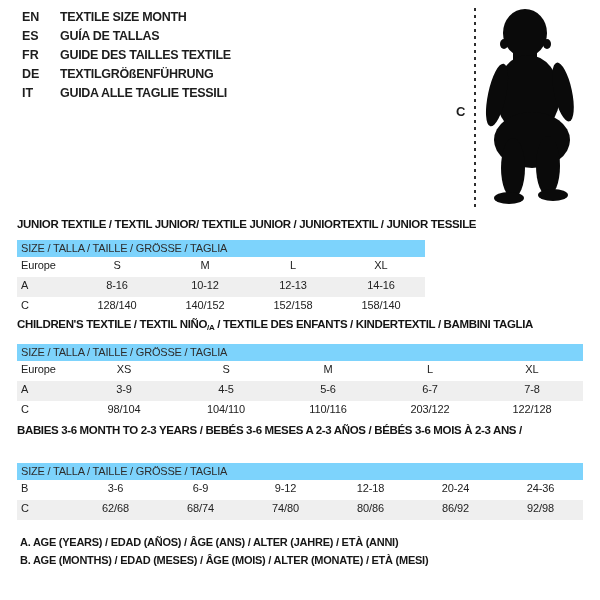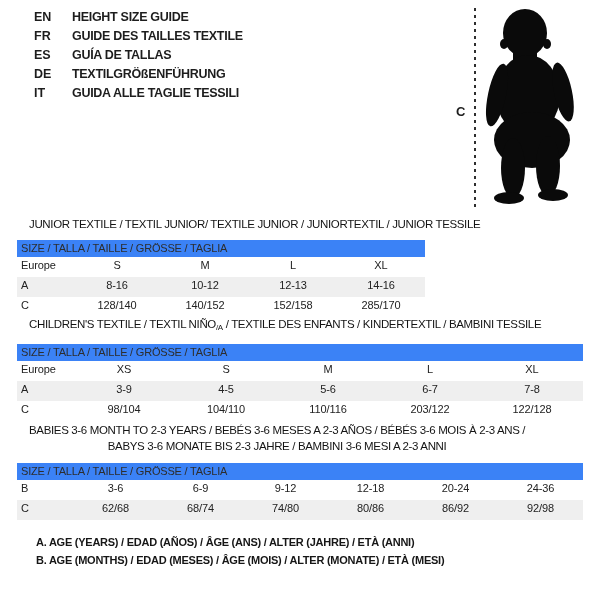--- a/index.html
+++ b/index.html
@@ -7,82 +7,82 @@
   body {
     position:relative;
     background:#ffffff;
     font-family:"Liberation Sans", sans-serif;
     color:#1d1d1d;
     overflow:hidden;
   }
 
   
   .langs { position:absolute; left:22px; top:8px; font-weight:bold; font-size:12.5px; line-height:19px; }
-  .lang-row { display:flex;margin-left:12px; }
+  .lang-row { display:flex; }
   .lang-code { width:38px; }
   .lang-title { letter-spacing:-0.3px; white-space:nowrap; }
 
   
   .figure { position:absolute; left:452px; top:8px; width:146px; height:202px; }
   .c-label { position:absolute; left:4px; top:96px; font-weight:bold; font-size:13px; }
   .dash-line {
     position:absolute; left:22px; top:0; width:2px; height:199px;
     background:repeating-linear-gradient(to bottom, #2e2e2e 0 3.5px, transparent 3.5px 7px);
   }
   .baby-svg { position:absolute; left:28px; top:0; width:115px; height:202px; }
 
   
   .sec-title {
-    position:absolute; left:17px; font-weight:normal; font-size:11.5px;
-    letter-spacing:-0.35px; color:#141414; white-space:nowrap; line-height:16px;margin-left:12px;
+    position:absolute; left:17px; font-weight:bold; font-size:11.5px;
+    letter-spacing:-0.35px; color:#141414; white-space:nowrap; line-height:16px;
   }
   .sub { font-size:8px; vertical-align:-2px; }
 
   
   .size-table { position:absolute; left:17px; font-size:11px; letter-spacing:-0.1px; color:#222; }
   .w-narrow { width:408px; }
   .w-full   { width:566px; }
   .size-bar {
-    height:17px; line-height:17px; background:#3b82f6;
+    height:17px; line-height:17px; background:#7dd3fc;
     padding-left:4px; color:#2d2d2d; letter-spacing:-0.2px;
   }
   .t-row { display:flex; height:20px; line-height:16px; }
   .t-row.stripe { background:#efefef; }
   .t-label { width:56px; padding-left:4px; }
   .t-cell { flex:1; text-align:center; }
 
   
   .footnotes {
-    position:absolute; left:36px; top:534px;
+    position:absolute; left:20px; top:534px;
     font-weight:bold; font-size:11px; line-height:17.5px;
     letter-spacing:-0.25px; color:#161616; white-space:nowrap;
   }
 
   .pos-title1 { top:216px; }
   .pos-table1 { top:240px; }
   .pos-title2 { top:316px; }
   .pos-table2 { top:344px; }
-  .pos-title3 { top:422px;text-align:center; }
+  .pos-title3 { top:422px; }
   .pos-table3 { top:463px; }
 </style>
 </head>
 <body>
 
 <div class="langs">
   <div class="lang-row">
     <span class="lang-code">EN</span>
-    <span class="lang-title">HEIGHT SIZE GUIDE</span>
+    <span class="lang-title">TEXTILE SIZE MONTH</span>
+  </div>
+  <div class="lang-row">
+    <span class="lang-code">ES</span>
+    <span class="lang-title">GUÍA DE TALLAS</span>
   </div>
   <div class="lang-row">
     <span class="lang-code">FR</span>
     <span class="lang-title">GUIDE DES TAILLES TEXTILE</span>
-  </div>
-  <div class="lang-row">
-    <span class="lang-code">ES</span>
-    <span class="lang-title">GUÍA DE TALLAS</span>
   </div>
   <div class="lang-row">
     <span class="lang-code">DE</span>
     <span class="lang-title">TEXTILGRÖßENFÜHRUNG</span>
   </div>
   <div class="lang-row">
     <span class="lang-code">IT</span>
     <span class="lang-title">GUIDA ALLE TAGLIE TESSILI</span>
   </div>
 </div>
@@ -123,25 +123,25 @@
     <span class="t-cell">8-16</span>
     <span class="t-cell">10-12</span>
     <span class="t-cell">12-13</span>
     <span class="t-cell">14-16</span>
   </div>
   <div class="t-row">
     <span class="t-label">C</span>
     <span class="t-cell">128/140</span>
     <span class="t-cell">140/152</span>
     <span class="t-cell">152/158</span>
-    <span class="t-cell">285/170</span>
+    <span class="t-cell">158/140</span>
   </div>
 </div>
 
-<div class="sec-title pos-title2"><span>CHILDREN'S TEXTILE / TEXTIL NIÑO</span><span class="sub">/A</span><span> / TEXTILE DES ENFANTS / KINDERTEXTIL / BAMBINI TESSILE</span></div>
+<div class="sec-title pos-title2"><span>CHILDREN'S TEXTILE / TEXTIL NIÑO</span><span class="sub">/A</span><span> / TEXTILE DES ENFANTS / KINDERTEXTIL / BAMBINI TAGLIA</span></div>
 <div class="size-table w-full pos-table2">
   <div class="size-bar">SIZE / TALLA / TAILLE / GRÖSSE / TAGLIA</div>
   <div class="t-row">
     <span class="t-label">Europe</span>
     <span class="t-cell">XS</span>
     <span class="t-cell">S</span>
     <span class="t-cell">M</span>
     <span class="t-cell">L</span>
     <span class="t-cell">XL</span>
   </div>
@@ -158,21 +158,20 @@
     <span class="t-cell">98/104</span>
     <span class="t-cell">104/110</span>
     <span class="t-cell">110/116</span>
     <span class="t-cell">203/122</span>
     <span class="t-cell">122/128</span>
   </div>
 </div>
 
 <div class="sec-title pos-title3">
   <div>BABIES 3-6 MONTH TO 2-3 YEARS / BEBÉS 3-6 MESES A 2-3 AÑOS / BÉBÉS 3-6 MOIS À 2-3 ANS /</div>
-  <div>BABYS 3-6 MONATE BIS 2-3 JAHRE / BAMBINI 3-6 MESI A 2-3 ANNI</div>
 </div>
 <div class="size-table w-full pos-table3">
   <div class="size-bar">SIZE / TALLA / TAILLE / GRÖSSE / TAGLIA</div>
   <div class="t-row">
     <span class="t-label">B</span>
     <span class="t-cell">3-6</span>
     <span class="t-cell">6-9</span>
     <span class="t-cell">9-12</span>
     <span class="t-cell">12-18</span>
     <span class="t-cell">20-24</span>

